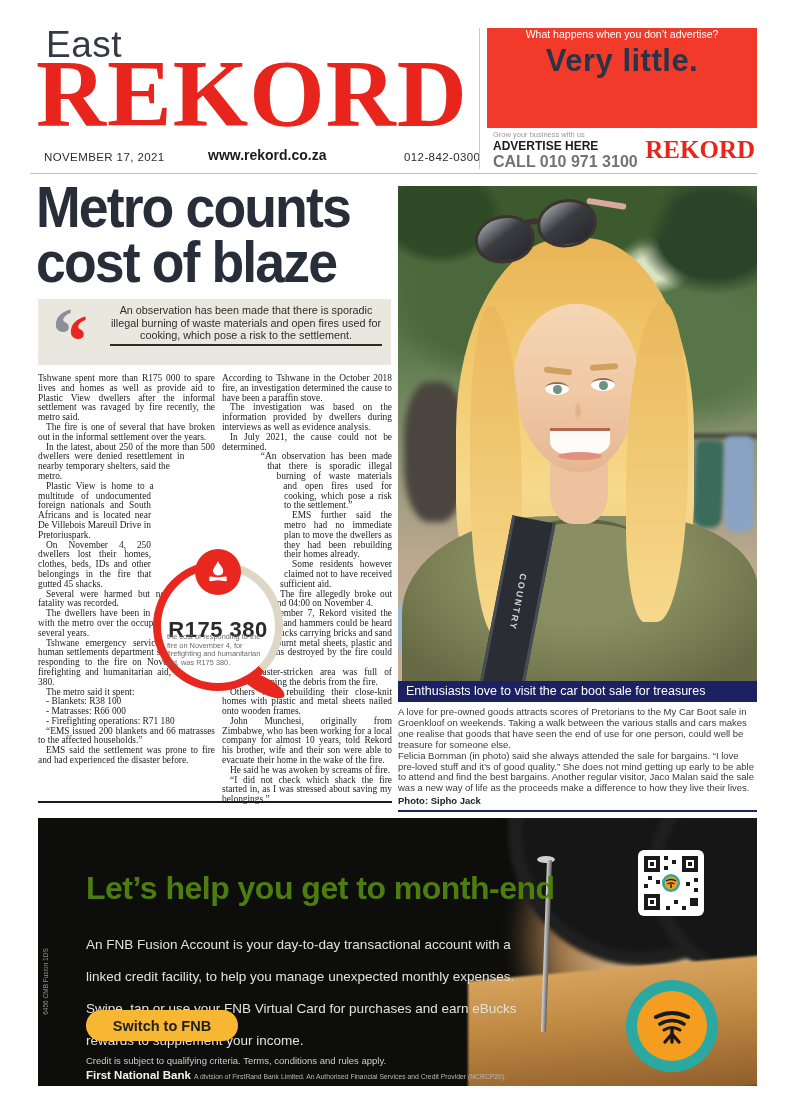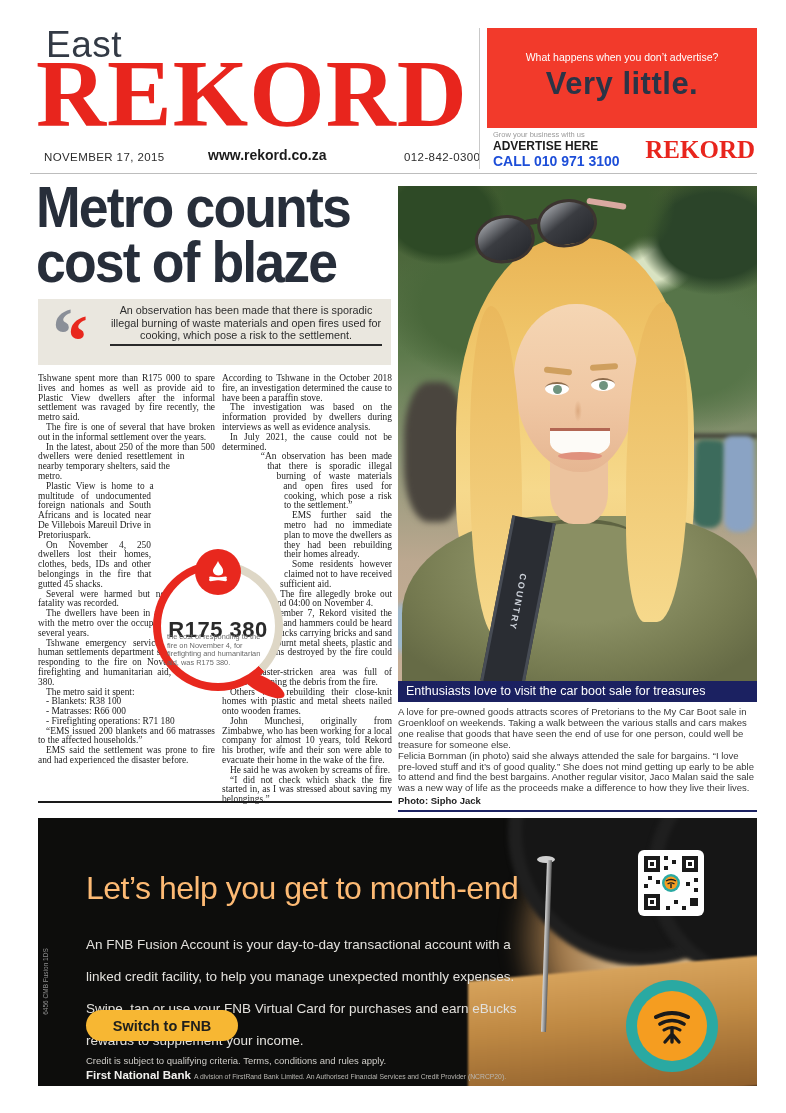--- a/index.html
+++ b/index.html
@@ -13,26 +13,26 @@
             font-size:97px;line-height:1;color:#e8251d;letter-spacing:1px;transform:scaleY(.98);}
   #mast-date{left:44px;top:151px;font-size:11.5px;color:#2c2c2c;letter-spacing:.4px;}
   #mast-site{left:208px;top:147px;font-size:14px;font-weight:bold;color:#1b1b1b;}
   #mast-phone{left:404px;top:151px;font-size:11.5px;color:#2c2c2c;letter-spacing:.4px;}
   #hdr-vline{left:479px;top:28px;width:1px;height:141px;background:#c9c9c9;}
   #hdr-hline{left:30px;top:173px;width:727px;height:1px;background:#bdbdbd;}
 
   
   #topad{left:487px;top:28px;width:270px;height:141px;}
   #topad-red{position:absolute;left:0;top:0;width:270px;height:100px;background:#f23a2b;text-align:center;}
-  #topad-q{margin-top:23px;font-size:10.5px;color:#fff;}
+  #topad-q{font-size:10.5px;color:#fff;}
   #topad-a{margin-top:3px;font-size:31px;font-weight:bold;color:#2b3446;letter-spacing:.5px;}
   #topad-white{position:absolute;left:0;top:100px;width:270px;height:41px;background:#fff;}
   #topad-tag{position:absolute;left:6px;top:2px;font-size:7.5px;color:#9a9a9a;}
   #topad-l1{position:absolute;left:6px;top:11px;font-size:12px;font-weight:bold;color:#1c1c1c;}
-  #topad-l2{position:absolute;left:6px;top:25px;font-size:14px;font-weight:bold;color:#1d4ed8;}
+  #topad-l2{position:absolute;left:6px;top:25px;font-size:16px;font-weight:bold;color:#737373;}
   #topad-brand{position:absolute;right:2px;top:8px;font-family:"Liberation Serif",serif;
                font-weight:bold;font-size:25px;color:#e8251d;}
 
   
   #headline{left:36px;top:180px;font-weight:bold;color:#272e3a;font-size:57px;line-height:55px;
             letter-spacing:-2px;transform:scaleX(.94);transform-origin:left top;}
 
   
   #quotebox{left:38px;top:299px;width:353px;height:66px;background:#eae7df;}
   #quote-icon{position:absolute;left:12px;top:-2px;width:52px;height:56px;font-family:"Liberation Serif",serif;}
@@ -142,21 +142,21 @@
             background:radial-gradient(200px 180px at 65% 45%, #d9b98b 0 30%, #a0784a 60%, transparent 85%);
             filter:blur(8px);}
   .tire{position:absolute;border-radius:50%;background:#161616;border:14px solid #1f1f1f;filter:blur(2px);}
   #tire1{left:470px;top:-120px;width:240px;height:240px;}
   #tire2{left:610px;top:-60px;width:200px;height:200px;}
   #wood{position:absolute;left:430px;top:150px;width:300px;height:130px;transform:skewY(-5deg);
         background:linear-gradient(180deg,#d7a35c 0%,#c08a44 40%,#8f5f2c 100%);filter:blur(1px);}
   #nail{position:absolute;left:506px;top:42px;width:5px;height:172px;transform:rotate(2deg);
         background:linear-gradient(90deg,#d8d8d8,#8f8f8f 60%,#5c5c5c);}
   #nail-head{position:absolute;left:499px;top:38px;width:18px;height:7px;border-radius:50%;background:#cfcfcf;}
-  #fnb-headline{position:absolute;left:48px;top:52px;font-size:32px;font-weight:normal;color:#fdba74;
+  #fnb-headline{position:absolute;left:48px;top:52px;font-size:32px;font-weight:bold;color:#4d7c0f;
                 letter-spacing:-.5px;}
   #fnb-body{position:absolute;left:48px;top:104px;font-size:13.5px;line-height:18.5px;color:#e2e0dc;}
   #fnb-cta{position:absolute;left:48px;top:192px;width:152px;height:31px;border-radius:17px;
            background:#f7b733;color:#20201c;font-size:14.5px;font-weight:bold;
            display:flex;align-items:center;justify-content:center;cursor:pointer;}
   #fnb-disc{position:absolute;left:48px;top:237px;font-size:9.5px;color:#cfcdc8;}
   #fnb-brandrow{position:absolute;left:48px;top:251px;font-size:11.5px;font-weight:bold;color:#f2f1ee;}
   #fnb-legal{font-size:6.8px;font-weight:normal;color:#b9b7b2;}
   #fnb-side{position:absolute;left:-26px;top:160px;transform:rotate(-90deg);font-size:6.5px;color:#8f8f8f;}
   #qr{position:absolute;left:600px;top:32px;width:66px;height:66px;background:#fff;border-radius:6px;}
@@ -165,21 +165,21 @@
   #fnb-logo-inner{width:70px;height:70px;border-radius:50%;background:#f59d20;
                   display:flex;align-items:center;justify-content:center;}
 </style>
 </head>
 <body>
 
 <div id="page">
 
   <div class="abs" id="edition">East</div>
   <div class="abs" id="masthead">REKORD</div>
-  <div class="abs" id="mast-date">NOVEMBER 17, 2015</div>
+  <div class="abs" id="mast-date">NOVEMBER 17, 2021</div>
   <div class="abs" id="mast-site">www.rekord.co.za</div>
   <div class="abs" id="mast-phone">012-842-0300</div>
   <div class="abs" id="hdr-vline"></div>
   <div class="abs" id="hdr-hline"></div>
 
   <div class="abs" id="topad">
     <div id="topad-red">
       <div id="topad-q">What happens when you don’t advertise?</div>
       <div id="topad-a">Very little.</div>
     </div>

